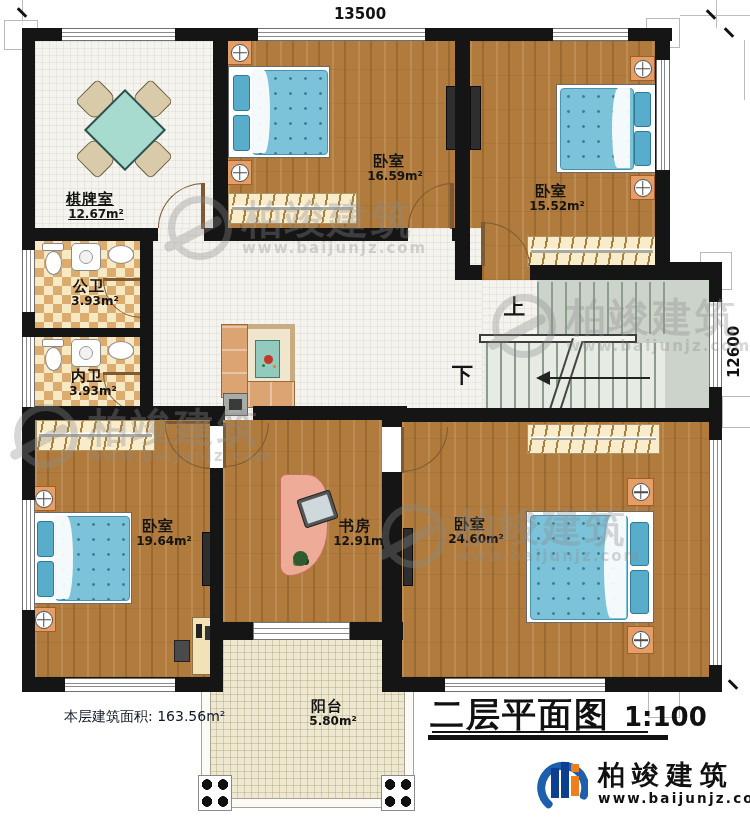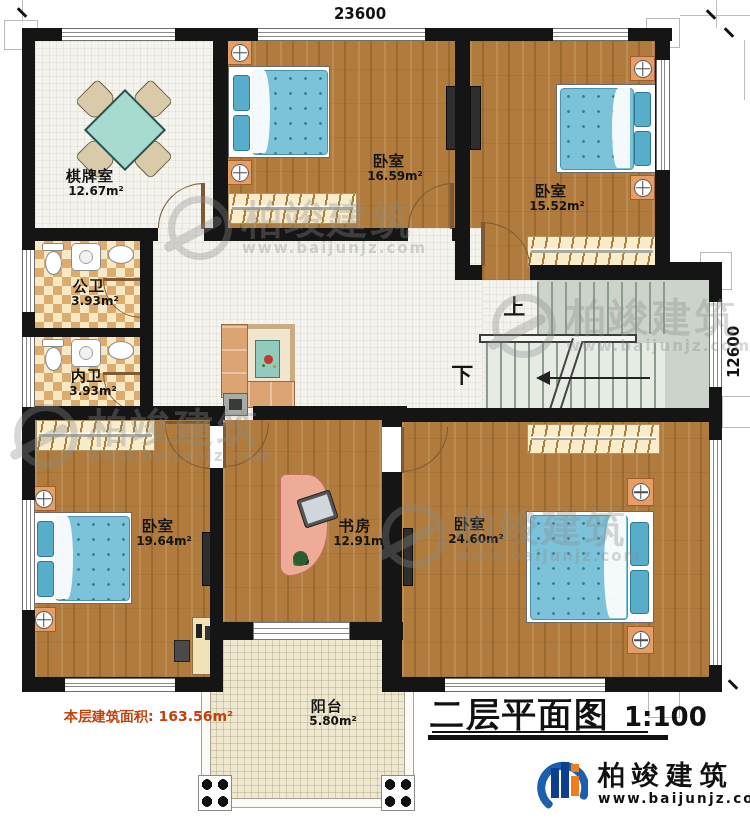--- a/index.html
+++ b/index.html
@@ -71,21 +71,21 @@
   .brk{position:absolute;background:#e6ebe4;border-left:2px solid #444;border-right:2px solid #444;z-index:9;transform:rotate(18deg);box-sizing:border-box;}
   .arrowline{position:absolute;background:#222;z-index:9;}
   .arrowhead{position:absolute;width:0;height:0;border-top:7px solid transparent;border-bottom:7px solid transparent;border-right:14px solid #222;z-index:9;}
   
   .wm{position:absolute;z-index:50;display:flex;align-items:center;gap:10px;color:#8d8d8d;opacity:.34;pointer-events:none;}
   .wm-ring{width:50px;height:50px;border:7px solid #8d8d8d;border-radius:50%;position:relative;flex:0 0 auto;}
   .wm-ring::after{content:"";position:absolute;width:64px;height:10px;background:#8d8d8d;left:-14px;top:26px;transform:rotate(-28deg);border-radius:5px;}
   .wm-name{font-size:40px;font-weight:700;letter-spacing:3px;line-height:1;}
   .wm-url{font-size:15px;font-weight:700;letter-spacing:2px;line-height:1.2;}
   
-  .notes{position:absolute;z-index:45;color:#c2410c;font-size:14px;font-weight:700;line-height:1.45;white-space:nowrap;}
+  .notes{position:absolute;z-index:45;color:#0f172a;font-size:14px;font-weight:400;line-height:1.45;white-space:nowrap;}
   .title{position:absolute;z-index:45;display:flex;align-items:baseline;gap:14px;color:#111;}
   .title .t1{font-size:34px;font-weight:700;letter-spacing:2px;}
   .title .t2{font-size:26px;font-weight:600;}
   .tline{position:absolute;background:#111;z-index:45;}
   .brand{position:absolute;z-index:45;display:flex;align-items:center;gap:10px;}
   .brand-texts{display:flex;flex-direction:column;}
   .brand-name{font-size:27px;font-weight:700;letter-spacing:7px;color:#101010;line-height:1.1;}
   .brand-url{font-size:13.5px;font-weight:700;letter-spacing:2.2px;color:#101010;}
   
   .tick{position:absolute;width:12px;height:3px;background:#111;transform:rotate(45deg);z-index:44;}
@@ -289,21 +289,21 @@
   <div class="leaf" style="left:103px;top:278px;width:38px;height:3px;"></div>
   <div class="door" style="left:103px;top:374px;width:38px;height:38px;border-left-width:1.5px;border-bottom-width:1.5px;border-bottom-left-radius:100% 100%;"></div>
   <div class="leaf" style="left:103px;top:372px;width:38px;height:3px;"></div>
   <div class="door" style="left:165px;top:424px;width:46px;height:45px;border-left-width:1.5px;border-bottom-width:1.5px;border-bottom-left-radius:100% 100%;"></div>
   <div class="leaf" style="left:165px;top:421px;width:46px;height:3px;"></div>
   <div class="door" style="left:225px;top:423px;width:44px;height:44px;border-right-width:1.5px;border-bottom-width:1.5px;border-bottom-right-radius:100% 100%;"></div>
   <div class="leaf" style="left:223px;top:423px;width:3px;height:45px;"></div>
   <div class="door" style="left:402px;top:427px;width:46px;height:45px;border-right-width:1.5px;border-bottom-width:1.5px;border-bottom-right-radius:100% 100%;"></div>
   <div class="leaf" style="left:401px;top:427px;width:3px;height:46px;"></div>
 
-  <div class="rlabel" style="left:50px;top:168px;width:80px;">
+  <div class="rlabel" style="left:50px;top:191px;width:80px;text-decoration:underline;">
     <span class="nm">棋牌室</span>
     <span class="ar">12.67m²</span>
   </div>
   <div class="rlabel" style="left:347px;top:153px;width:84px;">
     <span class="nm">卧室</span>
     <span class="ar">16.59m²</span>
   </div>
   <div class="rlabel" style="left:510px;top:183px;width:82px;">
     <span class="nm">卧室</span>
     <span class="ar">15.52m²</span>
@@ -326,21 +326,21 @@
   </div>
   <div class="rlabel" style="left:430px;top:516px;width:80px;">
     <span class="nm">卧室</span>
     <span class="ar">24.60m²</span>
   </div>
   <div class="rlabel" style="left:292px;top:698px;width:70px;">
     <span class="nm">阳台</span>
     <span class="ar">5.80m²</span>
   </div>
 
-  <div class="dimtext" style="left:320px;top:5px;width:80px;text-align:center;">23600</div>
+  <div class="dimtext" style="left:320px;top:5px;width:80px;text-align:center;">13500</div>
   <div class="abs" style="left:712px;top:312px;width:44px;height:80px;display:flex;align-items:center;justify-content:center;z-index:40;">
     <span class="dimtext" style="position:static;transform:rotate(-90deg);white-space:nowrap;">12600</span>
   </div>
   <div class="tick" style="left:16px;top:11px;"></div>
   <div class="tick" style="left:705px;top:13px;"></div>
   <div class="tick" style="left:723px;top:31px;"></div>
   <div class="tick" style="left:727px;top:683px;"></div>
   <div class="xline" style="left:22px;top:0;width:1px;height:26px;"></div>
   <div class="xline" style="left:680px;top:15px;width:70px;height:1px;"></div>
   <div class="xline" style="left:716px;top:0;width:1px;height:28px;"></div>

